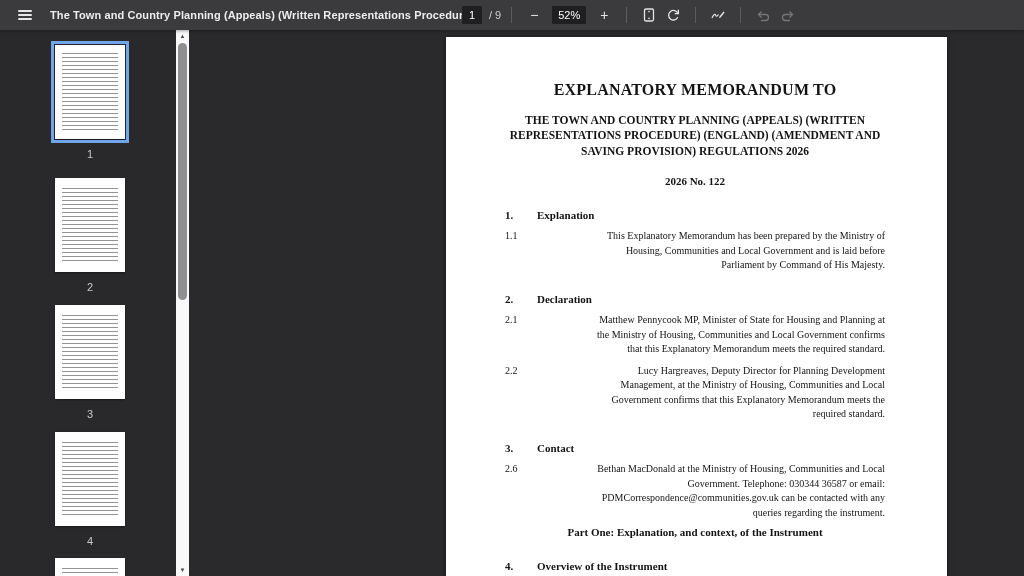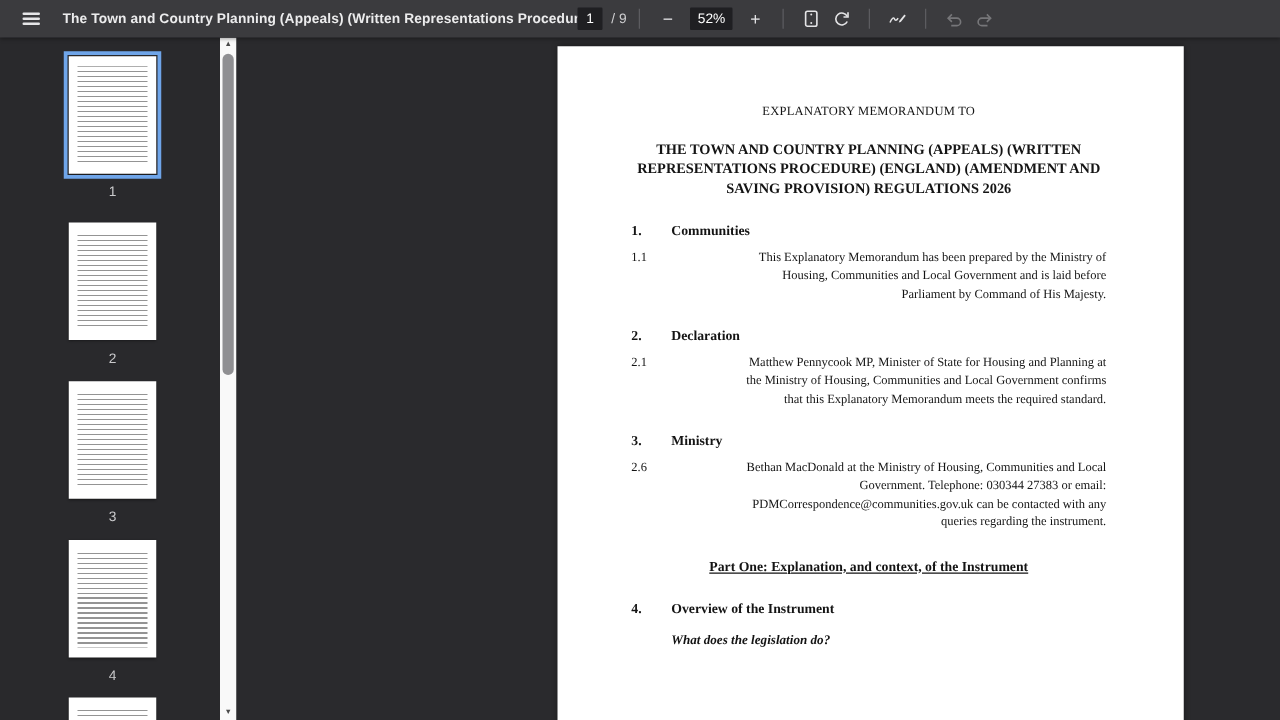--- a/index.html
+++ b/index.html
@@ -66,29 +66,29 @@
   
   .page {
     position: absolute; left: 446px; top: 7px; width: 501px; height: 920px;
     background: #ffffff; box-shadow: 0 0 5px rgba(0,0,0,.5);
   }
   .page-inner {
     padding: 46px 62px 20px 59px;
     font-family: "Liberation Serif", serif; color: #141414;
     font-size: 10px; line-height: 14.5px;
   }
-  .doc-h1 { text-align: center; font-weight: normal; font-size: 10px; letter-spacing: .2px; }
+  .doc-h1 { text-align: center; font-weight: bold; font-size: 16px; letter-spacing: .2px; }
   .doc-title { text-align: center; font-weight: bold; font-size: 11.5px; line-height: 15.5px; max-width: 392px; margin: 15px auto 0; }
   .doc-num { text-align: center; font-weight: bold; font-size: 11px; margin-top: 15px; }
   .sec-head { display: flex; font-weight: bold; font-size: 11px; margin-top: 19px; }
   .sec-head .n { width: 32px; flex-shrink: 0; }
   .para { display: flex; margin-top: 7px; gap: 48px; }
   .para .n { width: 32px; flex-shrink: 0; }
   .para .t { flex: 1; text-align: right; }
-  .part-head { text-align: center; font-weight: bold; font-size: 11px; text-decoration: underline; margin-top: 21px; }
+  .part-head { text-align: center; font-weight: bold; font-size: 11px; margin-top: 5px; }
   .subhead { font-weight: bold; font-style: italic; font-size: 10.5px; margin: 11px 0 0 32px; }
 </style>
 </head>
 <body>
 
 <div class="toolbar">
   <div class="menu-btn">
     <div>
         <span></span>
         <span></span>
@@ -190,46 +190,51 @@
     <div class="sb-arrow up">▲</div>
     <div class="sb-thumb"></div>
     <div class="sb-arrow down">▼</div>
   </div>
 
   <div class="page">
     <div class="page-inner">
 
       <div class="doc-h1">EXPLANATORY MEMORANDUM TO</div>
       <div class="doc-title">THE TOWN AND COUNTRY PLANNING (APPEALS) (WRITTEN REPRESENTATIONS PROCEDURE) (ENGLAND) (AMENDMENT AND SAVING PROVISION) REGULATIONS 2026</div>
+      <div class="doc-num">2026 No. 122</div>
 
       <div class="sec-head">
         <span class="n">1.</span>
-        <span>Communities</span>
+        <span>Explanation</span>
       </div>
       <div class="para">
         <span class="n">1.1</span>
         <span class="t">This Explanatory Memorandum has been prepared by the Ministry of Housing, Communities and Local Government and is laid before Parliament by Command of His Majesty.</span>
       </div>
 
       <div class="sec-head">
         <span class="n">2.</span>
         <span>Declaration</span>
       </div>
       <div class="para">
         <span class="n">2.1</span>
         <span class="t">Matthew Pennycook MP, Minister of State for Housing and Planning at the Ministry of Housing, Communities and Local Government confirms that this Explanatory Memorandum meets the required standard.</span>
       </div>
+      <div class="para">
+        <span class="n">2.2</span>
+        <span class="t">Lucy Hargreaves, Deputy Director for Planning Development Management, at the Ministry of Housing, Communities and Local Government confirms that this Explanatory Memorandum meets the required standard.</span>
+      </div>
 
       <div class="sec-head">
         <span class="n">3.</span>
-        <span>Ministry</span>
+        <span>Contact</span>
       </div>
       <div class="para">
         <span class="n">2.6</span>
-        <span class="t">Bethan MacDonald at the Ministry of Housing, Communities and Local Government. Telephone: 030344 27383 or email: PDMCorrespondence@communities.gov.uk can be contacted with any queries regarding the instrument.</span>
+        <span class="t">Bethan MacDonald at the Ministry of Housing, Communities and Local Government. Telephone: 030344 36587 or email: PDMCorrespondence@communities.gov.uk can be contacted with any queries regarding the instrument.</span>
       </div>
 
       <div class="part-head">Part One: Explanation, and context, of the Instrument</div>
 
       <div class="sec-head">
         <span class="n">4.</span>
         <span>Overview of the Instrument</span>
       </div>
       <div class="subhead">What does the legislation do?</div>
 

